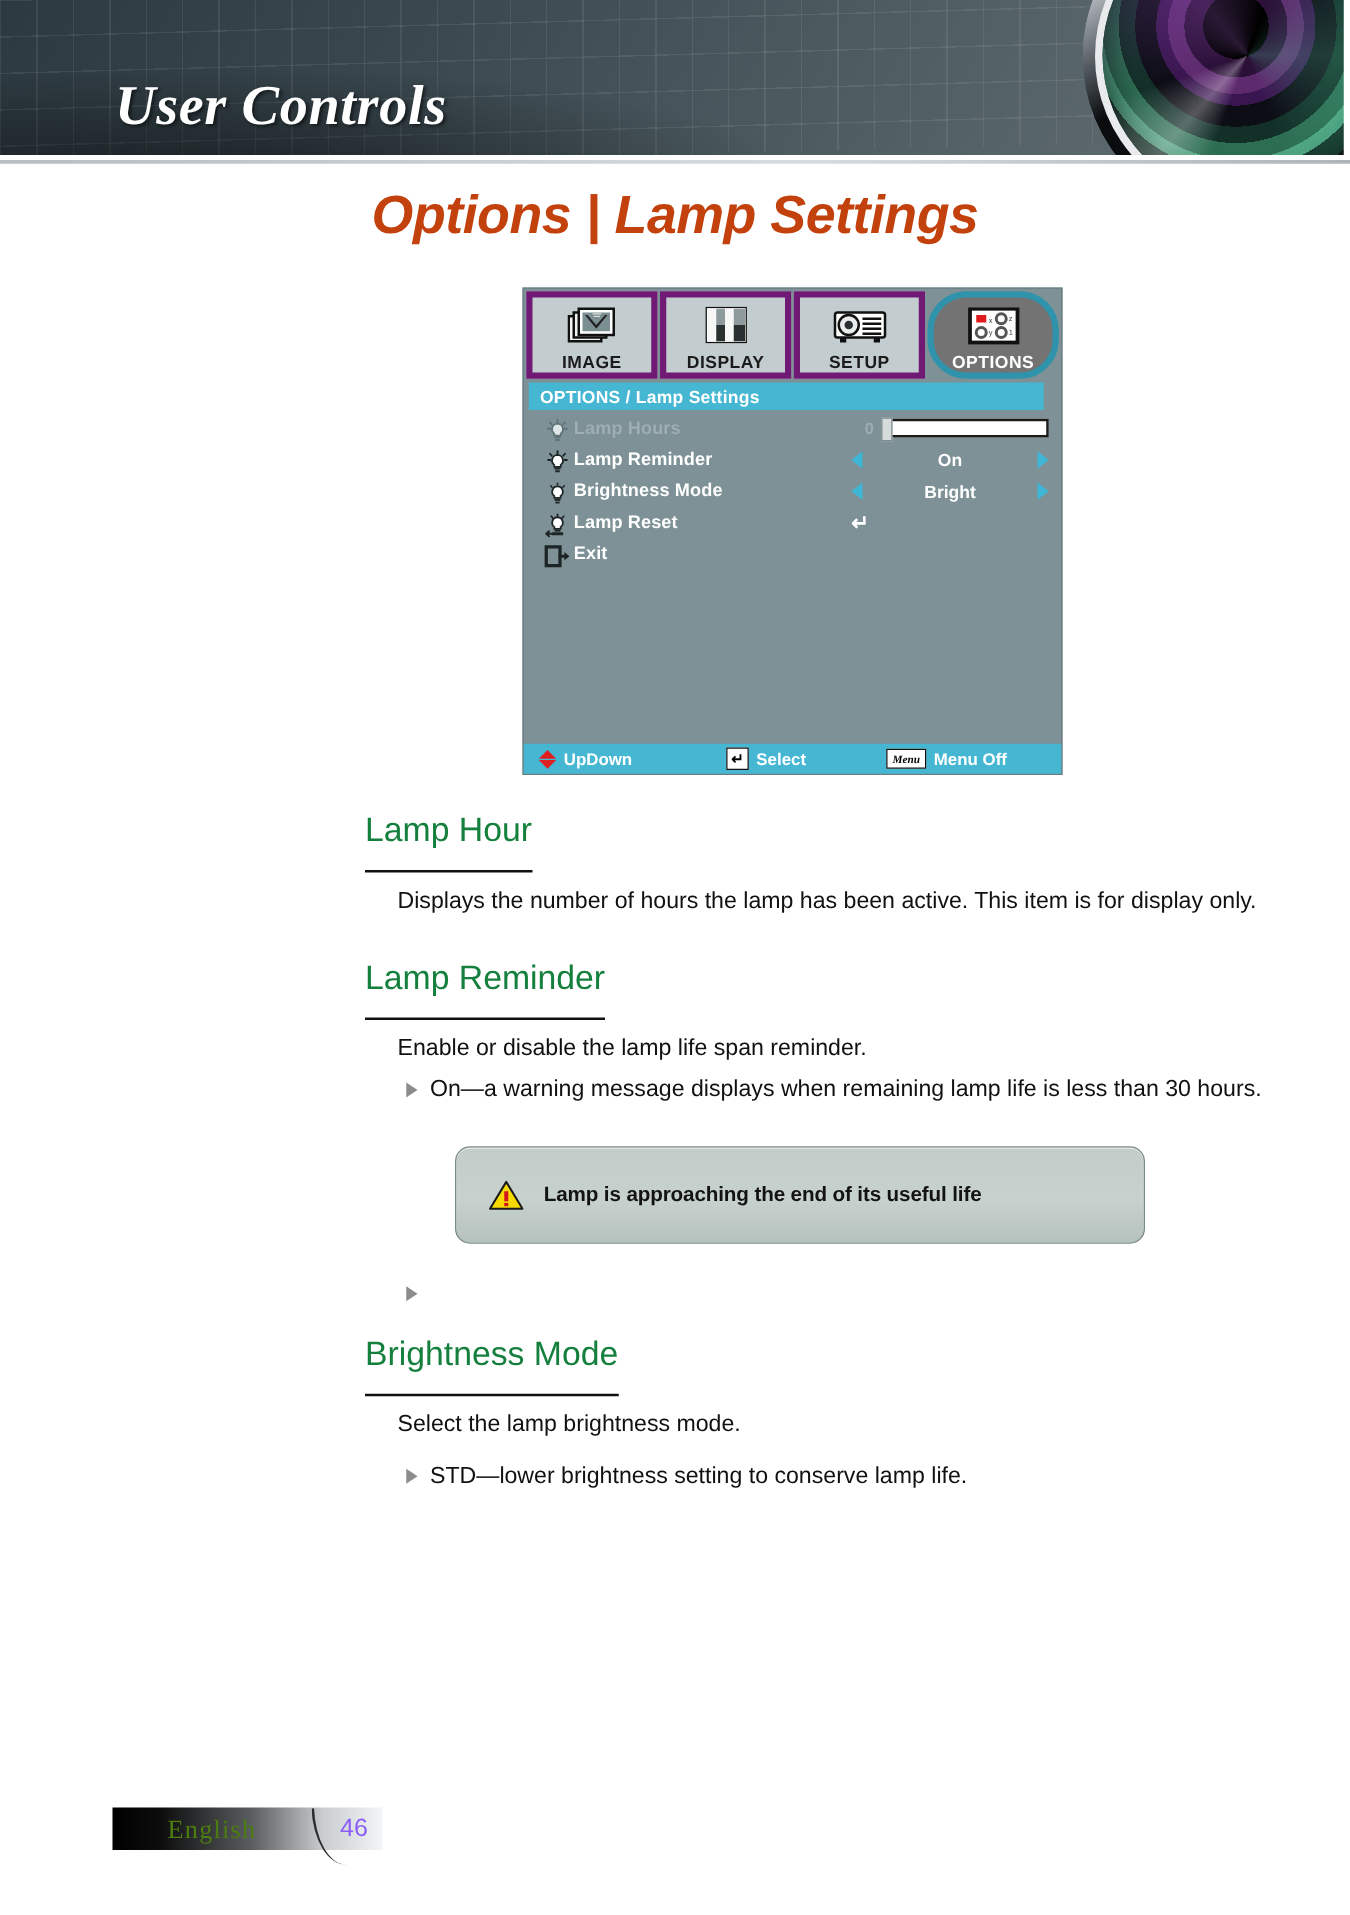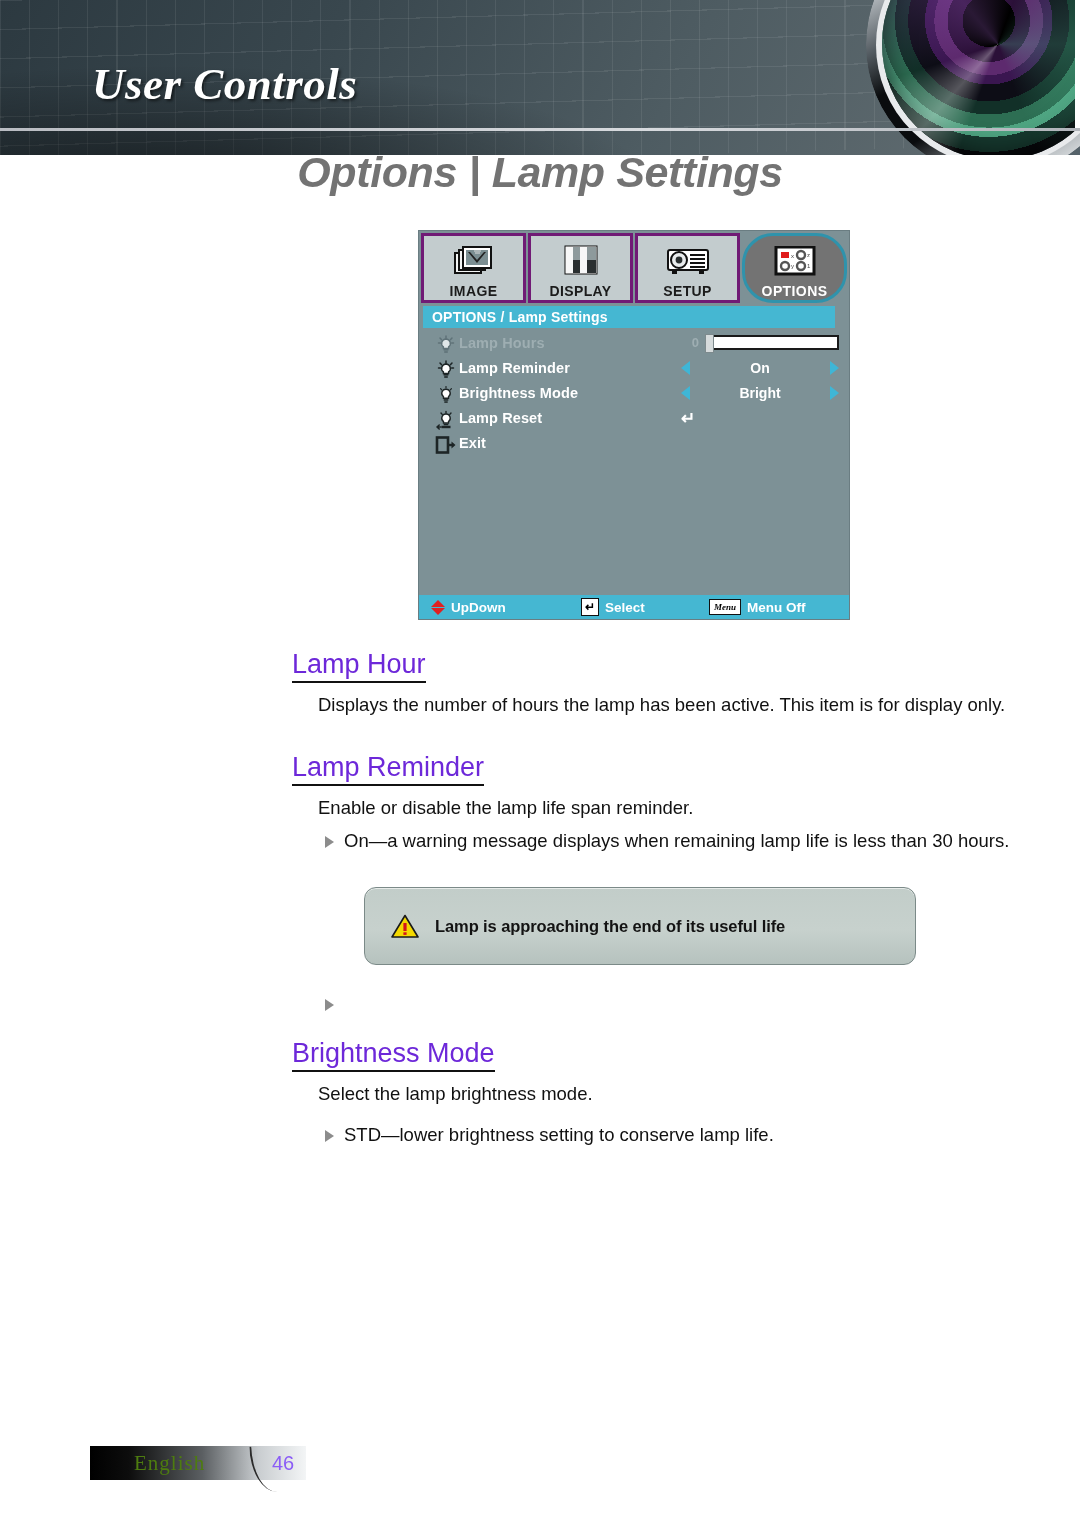--- a/index.html
+++ b/index.html
@@ -11,21 +11,21 @@
     font-family: "Liberation Sans", sans-serif;
     position: relative;
     overflow: hidden;
   }
 
   
   .banner {
     position: absolute;
     top: 0; left: 0;
     width: 1080px;
-    height: 155px;
+    height: 124px;
     overflow: hidden;
     background:
       linear-gradient(118deg, #2c3940 0%, #39474e 30%, #4e5c62 62%, #5d696e 88%, #55626a 100%);
   }
   .banner .grid {
     position: absolute;
     inset: 0;
     background-image:
       repeating-linear-gradient(to right, rgba(255,255,255,0.085) 0 1px, transparent 1px 26px),
       repeating-linear-gradient(to bottom, rgba(255,255,255,0.085) 0 1px, transparent 1px 26px);
@@ -122,21 +122,21 @@
 
   
   .page-title {
     position: absolute;
     left: 0; top: 148px;
     width: 1080px;
     text-align: center;
     font-size: 43px;
     font-weight: bold;
     font-style: italic;
-    color: #737373;
+    color: #c2410c;
     letter-spacing: -.4px;
   }
 
   
   .osd {
     position: absolute;
     left: 418px;
     top: 230px;
     width: 432px;
     height: 390px;
@@ -147,21 +147,21 @@
 
   .osd-tabs {
     display: flex;
     height: 72px;
     padding: 2px 2px 0 2px;
     gap: 2px;
   }
   .osd-tab {
     flex: 1;
     background: #c3ccce;
-    border: 3px solid #701a75;
+    border: 5px solid #701a75;
     display: flex;
     flex-direction: column;
     align-items: center;
     justify-content: flex-start;
     padding-top: 4px;
   }
   .osd-tab.active { background: #737373; border-color: #2f93ac; border-radius: 31px; }
   .osd-tab-label {
     font-size: 14px;
     font-weight: bold;
@@ -293,24 +293,24 @@
     border-left: 7px solid transparent;
     border-right: 7px solid transparent;
     border-top: 7px solid #e02020;
   }
 
   
   .content { position: absolute; left: 0; top: 648px; width: 1080px; }
   .sec-head {
     margin-left: 292px;
     font-size: 27px;
-    color: #6d28d9;
+    color: #15803d;
     display: inline-block;
     border-bottom: 2px solid #111;
-    padding-bottom: 1px;
+    padding-bottom: 16px;
     line-height: 32px;
   }
   .sec-head-wrap { margin-bottom: 9px; }
   .para {
     margin-left: 318px;
     width: 690px;
     font-size: 18.5px;
     line-height: 25px;
     color: #111;
   }

